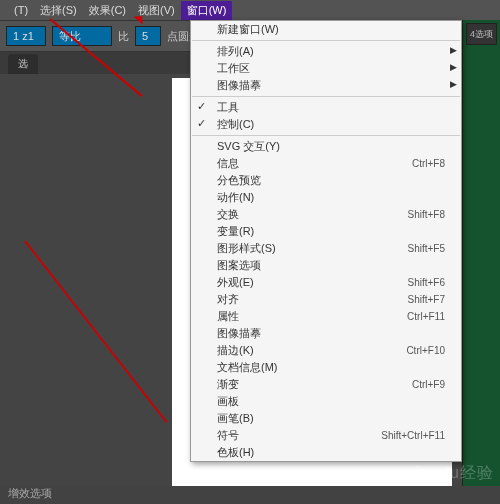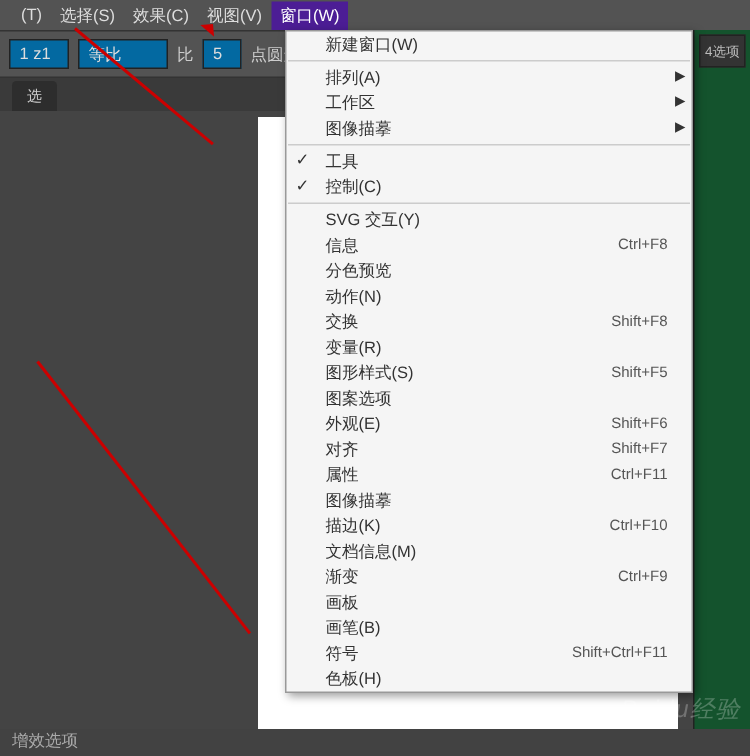--- a/index.html
+++ b/index.html
@@ -20,21 +20,21 @@
 .menu .mi .sc{margin-left:auto;color:#555;font-size:10px}
 .menu .mi .ck{position:absolute;left:6px;top:1px;color:#333;font-size:11px}
 .menu .mi .ar{position:absolute;right:4px;top:2px;font-size:9px;color:#333}
 .menu hr{border:none;border-top:1px solid #ccc;margin:2px 1px}
 .arrow{position:absolute;pointer-events:none}
 .arrow.l1{left:50px;top:18px;width:120px;height:2px;background:#c00;transform:rotate(40deg);transform-origin:left}
 .arrow.l2{left:25px;top:240px;width:230px;height:2px;background:#c00;transform:rotate(52deg);transform-origin:left}
 .arrow.hd{width:0;height:0;border:6px solid transparent}
 .arrow.hd.h1{left:136px;top:10px;border-bottom-color:#c00;transform:rotate(40deg)}
 .arrow.hd.h2{left:160px;top:490px;border-top-color:#c00;transform:rotate(-128deg)}
-.wm{position:absolute;right:6px;bottom:20px;color:rgba(255,255,255,.25);font-size:16px;font-style:italic;letter-spacing:1px}
+.wm{position:absolute;right:6px;bottom:20px;color:rgba(255,255,255,.25);font-size:16px;letter-spacing:1px}
 </style>
 </head>
 <body>
 
 <div class="mbar">
   <span>(T)</span>
   <span>选择(S)</span>
   <span>效果(C)</span>
   <span>视图(V)</span>
   <span class="open">窗口(W)</span>

